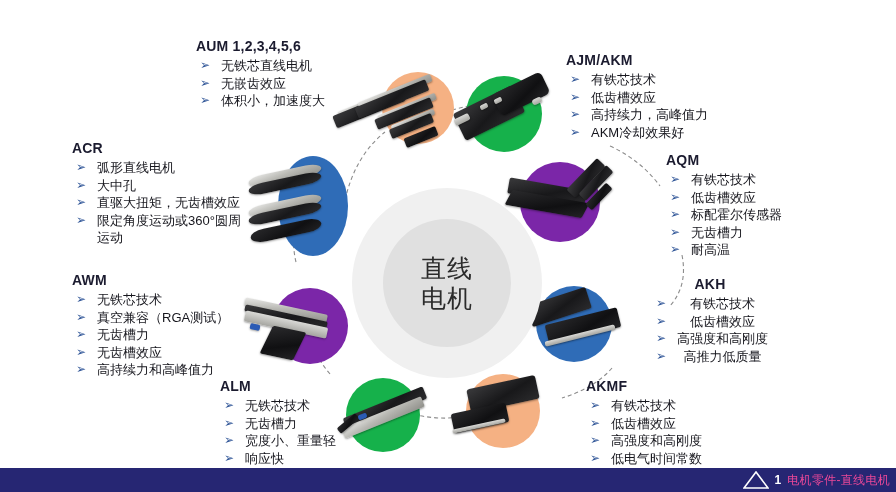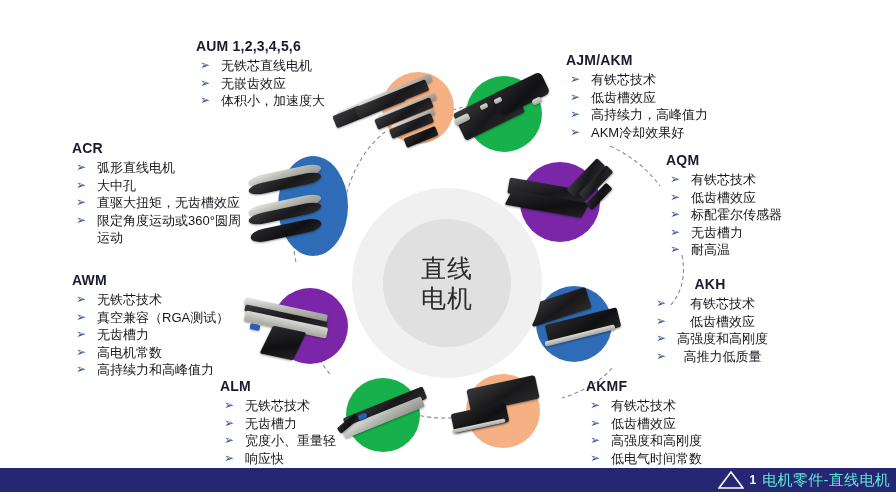--- a/index.html
+++ b/index.html
@@ -120,22 +120,22 @@
     gap: 6px;
     padding-right: 6px;
   }
   .footer .logo { display: block; }
   .footer .page-num {
     color: #ffffff;
     font-size: 12px;
     font-weight: bold;
   }
   .footer .footer-text {
-    color: #5eead4;
-    font-size: 15px;
+    color: #ec4899;
+    font-size: 12px;
     letter-spacing: .3px;
   }
 </style>
 </head>
 <body>
 
 <div id="slide">
 
   <svg class="links" viewBox="0 0 896 492" xmlns="http://www.w3.org/2000/svg">
     <g stroke="#8c8c8c" stroke-width="1.1" stroke-dasharray="4 3" fill="none">
@@ -287,21 +287,21 @@
       <li><span class="bul">➢</span><span>响应快</span></li>
     </ul>
   </div>
 
   <div class="block" style="left:72px; top:272px;">
     <p class="title">AWM</p>
     <ul>
       <li><span class="bul">➢</span><span>无铁芯技术</span></li>
       <li><span class="bul">➢</span><span>真空兼容（RGA测试）</span></li>
       <li><span class="bul">➢</span><span>无齿槽力</span></li>
-      <li><span class="bul">➢</span><span>高电机常数</span></li>
+      <li><span class="bul">➢</span><span>无齿槽效应</span></li>
       <li><span class="bul">➢</span><span>高持续力和高峰值力</span></li>
     </ul>
   </div>
 
   <div class="block" style="left:72px; top:140px;">
     <p class="title">ACR</p>
     <ul>
       <li><span class="bul">➢</span><span>弧形直线电机</span></li>
       <li><span class="bul">➢</span><span>大中孔</span></li>
       <li><span class="bul">➢</span><span>直驱大扭矩，无齿槽效应</span></li>

